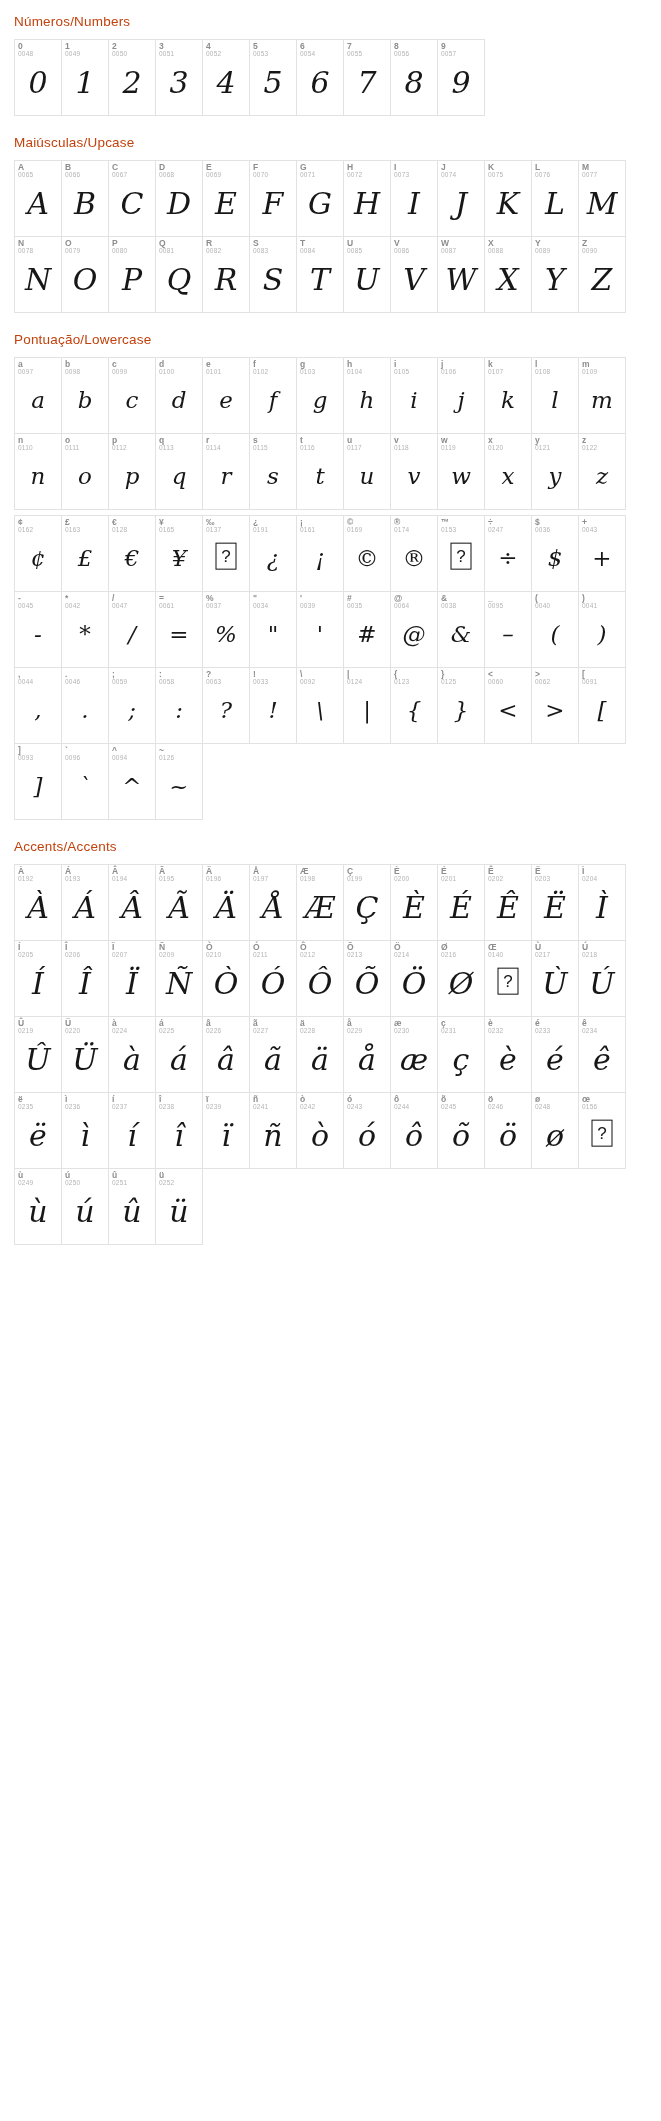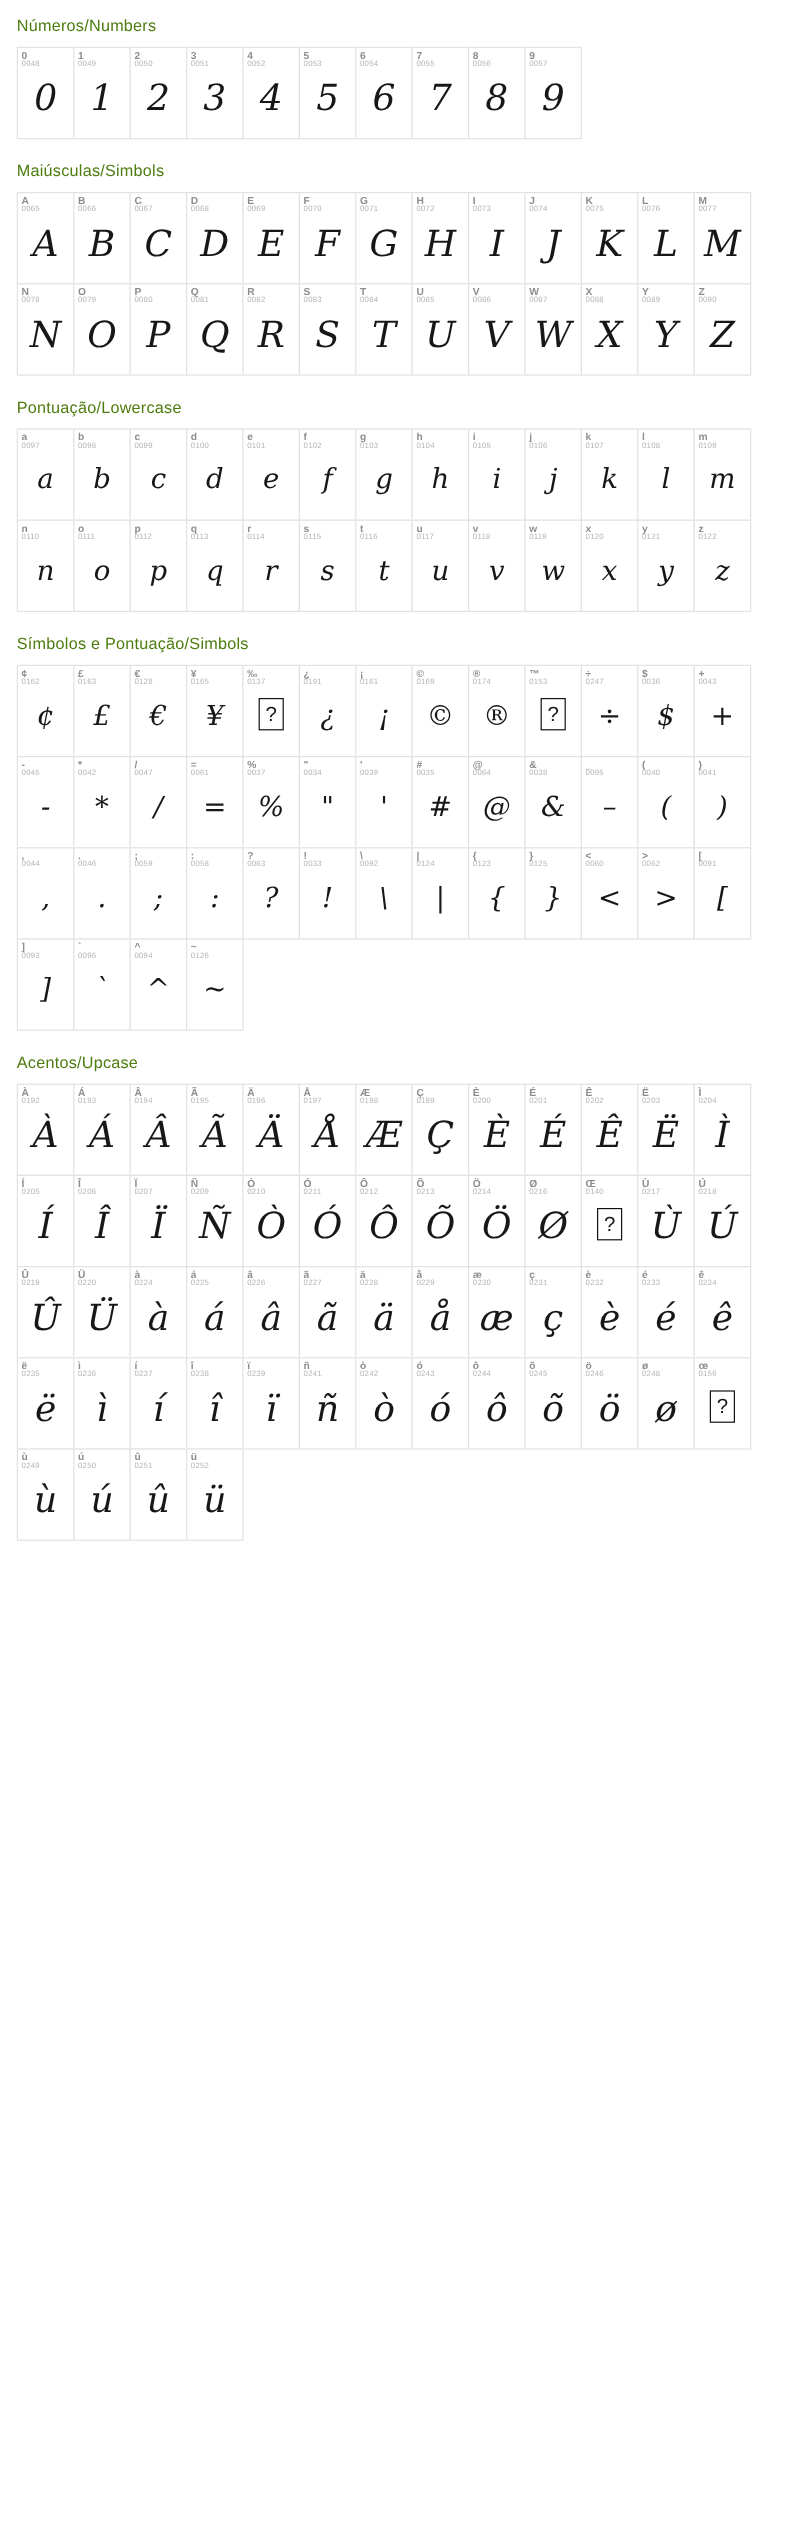--- a/index.html
+++ b/index.html
@@ -16,21 +16,21 @@
   .page {
     width: 661px;
     box-sizing: border-box;
     padding: 0 0 20px 0;
   }
   .section {
     margin: 0 0 6px 0;
   }
   .section-title {
     font-size: 13.5px;
-    color: #4d7c0f;
+    color: #c2410c;
     font-weight: normal;
     padding: 14px 0 10px 14px;
     letter-spacing: 0.2px;
   }
   .grid {
     display: flex;
     flex-wrap: wrap;
     padding-left: 14px;
     padding-right: 14px;
     align-content: flex-start;
@@ -175,21 +175,21 @@
           <div class="cell">
             <div class="meta">
               <span class="ch">9</span>
               <span class="code">0057</span>
             </div>
             <div class="glyph">9</div>
           </div>
         </div>
       </div>
       <div class="section">
-        <div class="section-title">Maiúsculas/Simbols</div>
+        <div class="section-title">Maiúsculas/Upcase</div>
         <div class="grid">
           <div class="cell">
             <div class="meta">
               <span class="ch">A</span>
               <span class="code">0065</span>
             </div>
             <div class="glyph">A</div>
           </div>
           <div class="cell">
             <div class="meta">
@@ -549,21 +549,20 @@
           <div class="cell">
             <div class="meta">
               <span class="ch">z</span>
               <span class="code">0122</span>
             </div>
             <div class="glyph small">z</div>
           </div>
         </div>
       </div>
       <div class="section">
-        <div class="section-title">Símbolos e Pontuação/Simbols</div>
         <div class="grid">
           <div class="cell">
             <div class="meta">
               <span class="ch">¢</span>
               <span class="code">0162</span>
             </div>
             <div class="glyph small">¢</div>
           </div>
           <div class="cell">
             <div class="meta">
@@ -855,21 +854,21 @@
           <div class="cell">
             <div class="meta">
               <span class="ch">~</span>
               <span class="code">0126</span>
             </div>
             <div class="glyph small">~</div>
           </div>
         </div>
       </div>
       <div class="section">
-        <div class="section-title">Acentos/Upcase</div>
+        <div class="section-title">Accents/Accents</div>
         <div class="grid">
           <div class="cell">
             <div class="meta">
               <span class="ch">À</span>
               <span class="code">0192</span>
             </div>
             <div class="glyph">À</div>
           </div>
           <div class="cell">
             <div class="meta">

